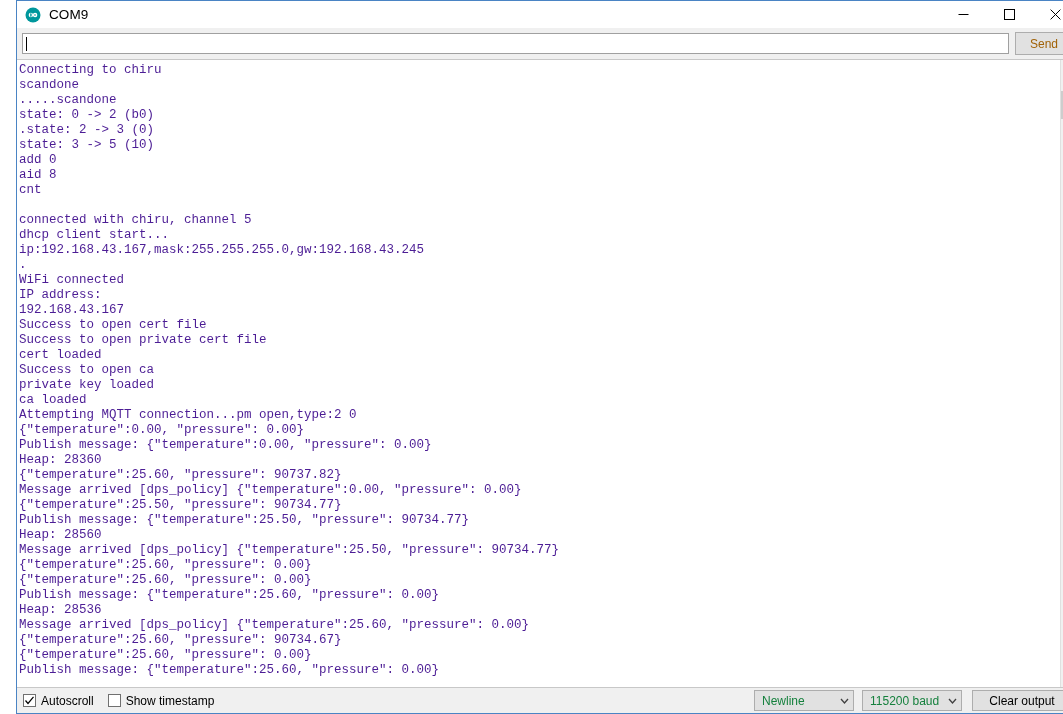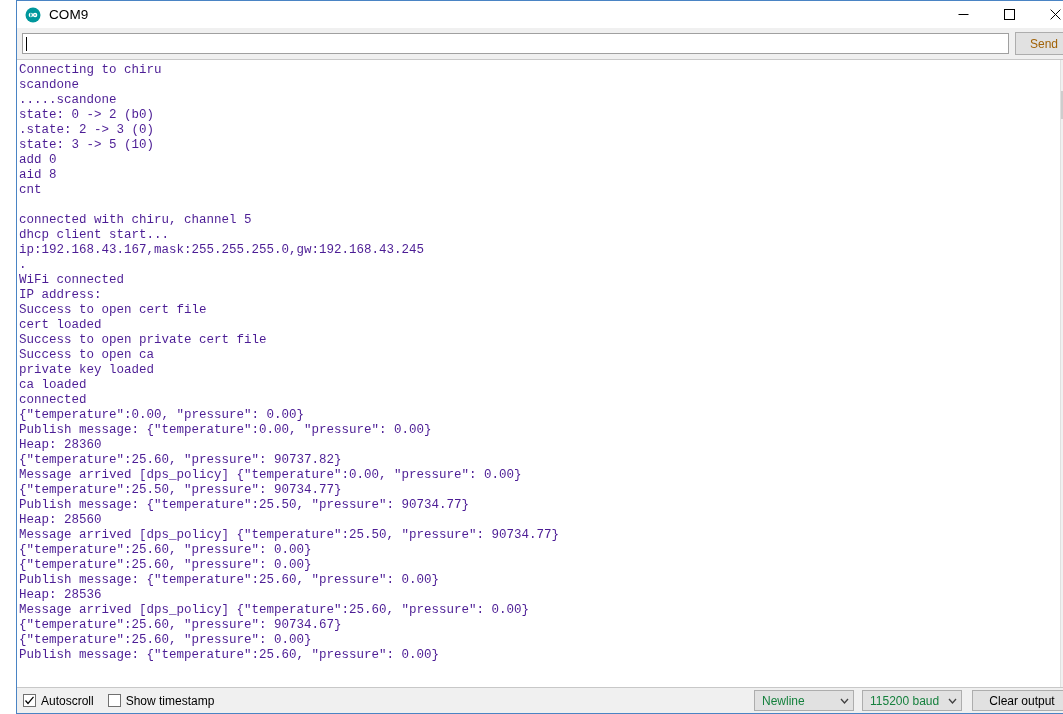--- a/index.html
+++ b/index.html
@@ -297,27 +297,28 @@
         <div class="console-line">add 0</div>
         <div class="console-line">aid 8</div>
         <div class="console-line">cnt</div>
         <div class="console-line"></div>
         <div class="console-line">connected with chiru, channel 5</div>
         <div class="console-line">dhcp client start...</div>
         <div class="console-line">ip:192.168.43.167,mask:255.255.255.0,gw:192.168.43.245</div>
         <div class="console-line">.</div>
         <div class="console-line">WiFi connected</div>
         <div class="console-line">IP address: </div>
+        <div class="console-line">192.168.43.167</div>
         <div class="console-line">Success to open cert file</div>
+        <div class="console-line">Success to open private cert file</div>
         <div class="console-line">cert loaded</div>
-        <div class="console-line">Success to open private cert file</div>
         <div class="console-line">Success to open ca</div>
         <div class="console-line">private key loaded</div>
         <div class="console-line">ca loaded</div>
-        <div class="console-line">connected</div>
+        <div class="console-line">Attempting MQTT connection...pm open,type:2 0</div>
         <div class="console-line">{"temperature":0.00, "pressure": 0.00}</div>
         <div class="console-line">Publish message: {"temperature":0.00, "pressure": 0.00}</div>
         <div class="console-line">Heap: 28360</div>
         <div class="console-line">{"temperature":25.60, "pressure": 90737.82}</div>
         <div class="console-line">Message arrived [dps_policy] {"temperature":0.00, "pressure": 0.00}</div>
         <div class="console-line">{"temperature":25.50, "pressure": 90734.77}</div>
         <div class="console-line">Publish message: {"temperature":25.50, "pressure": 90734.77}</div>
         <div class="console-line">Heap: 28560</div>
         <div class="console-line">Message arrived [dps_policy] {"temperature":25.50, "pressure": 90734.77}</div>
         <div class="console-line">{"temperature":25.60, "pressure": 0.00}</div>

